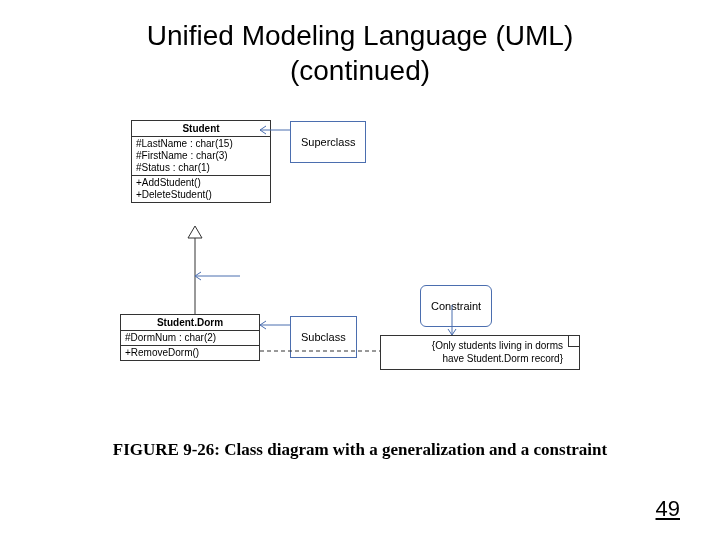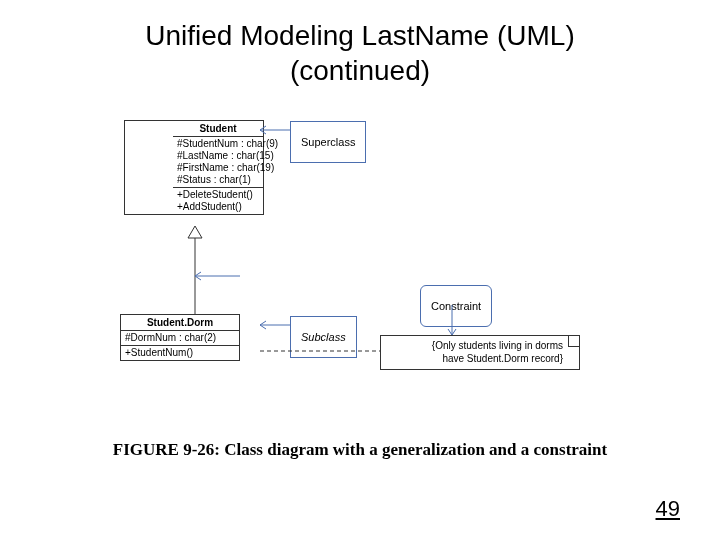--- a/index.html
+++ b/index.html
@@ -95,67 +95,66 @@
     bottom: 18px;
     font-size: 22px;
     font-family: Arial, sans-serif;
     text-decoration: underline;
   }
 </style>
 </head>
 <body>
 
 <div class="title">
-  <div>Unified Modeling LastName (UML)</div>
+  <div>Unified Modeling Language (UML)</div>
   <div>(continued)</div>
 </div>
 
 <div class="diagram">
 
-  <div class="class-box" style="left:44px; top:0; width:140px;padding-left:48px;">
+  <div class="class-box" style="left:51px; top:0; width:140px;">
     <div class="class-name">Student</div>
     <div class="class-attrs">
-      <div class="row">#StudentNum : char(9)</div>
       <div class="row">#LastName : char(15)</div>
-      <div class="row">#FirstName : char(19)</div>
+      <div class="row">#FirstName : char(3)</div>
       <div class="row">#Status : char(1)</div>
     </div>
     <div class="class-ops">
+      <div class="row">+AddStudent()</div>
       <div class="row">+DeleteStudent()</div>
-      <div class="row">+AddStudent()</div>
     </div>
   </div>
 
   <div class="label-box" style="left:210px; top:1px;">Superclass</div>
   <svg class="connector" style="left:180px; top:8px;" width="30" height="4">
     <line x1="0" y1="2" x2="30" y2="2" stroke="#4b6eaf" stroke-width="1"></line>
     <polyline points="6,-2 0,2 6,6" fill="none" stroke="#4b6eaf" stroke-width="1"></polyline>
   </svg>
 
   <svg class="connector" style="left:105px; top:106px;" width="20" height="88">
     <line x1="10" y1="12" x2="10" y2="88" stroke="#333" stroke-width="1"></line>
     <polygon points="10,0 3,12 17,12" fill="#fff" stroke="#333" stroke-width="1"></polygon>
   </svg>
 
   <svg class="connector" style="left:115px; top:154px;" width="45" height="4">
     <line x1="0" y1="2" x2="45" y2="2" stroke="#4b6eaf" stroke-width="1"></line>
     <polyline points="6,-2 0,2 6,6" fill="none" stroke="#4b6eaf" stroke-width="1"></polyline>
   </svg>
 
-  <div class="class-box" style="left:40px; top:194px; width:120px;">
+  <div class="class-box" style="left:40px; top:194px; width:140px;">
     <div class="class-name">Student.Dorm</div>
     <div class="class-attrs">
       <div class="row">#DormNum : char(2)</div>
     </div>
     <div class="class-ops">
-      <div class="row">+StudentNum()</div>
+      <div class="row">+RemoveDorm()</div>
     </div>
   </div>
 
-  <div class="label-box" style="left:210px; top:196px;font-style:italic;">Subclass</div>
+  <div class="label-box" style="left:210px; top:196px;">Subclass</div>
   <svg class="connector" style="left:180px; top:203px;" width="30" height="4">
     <line x1="0" y1="2" x2="30" y2="2" stroke="#4b6eaf" stroke-width="1"></line>
     <polyline points="6,-2 0,2 6,6" fill="none" stroke="#4b6eaf" stroke-width="1"></polyline>
   </svg>
 
   <div class="label-box" style="left:340px; top:165px;border-radius:6px;">Constraint</div>
 
   <div class="note" style="left:300px; top:215px; width:200px;">
     <div>{Only students living in dorms</div>
     <div>have Student.Dorm record}</div>

